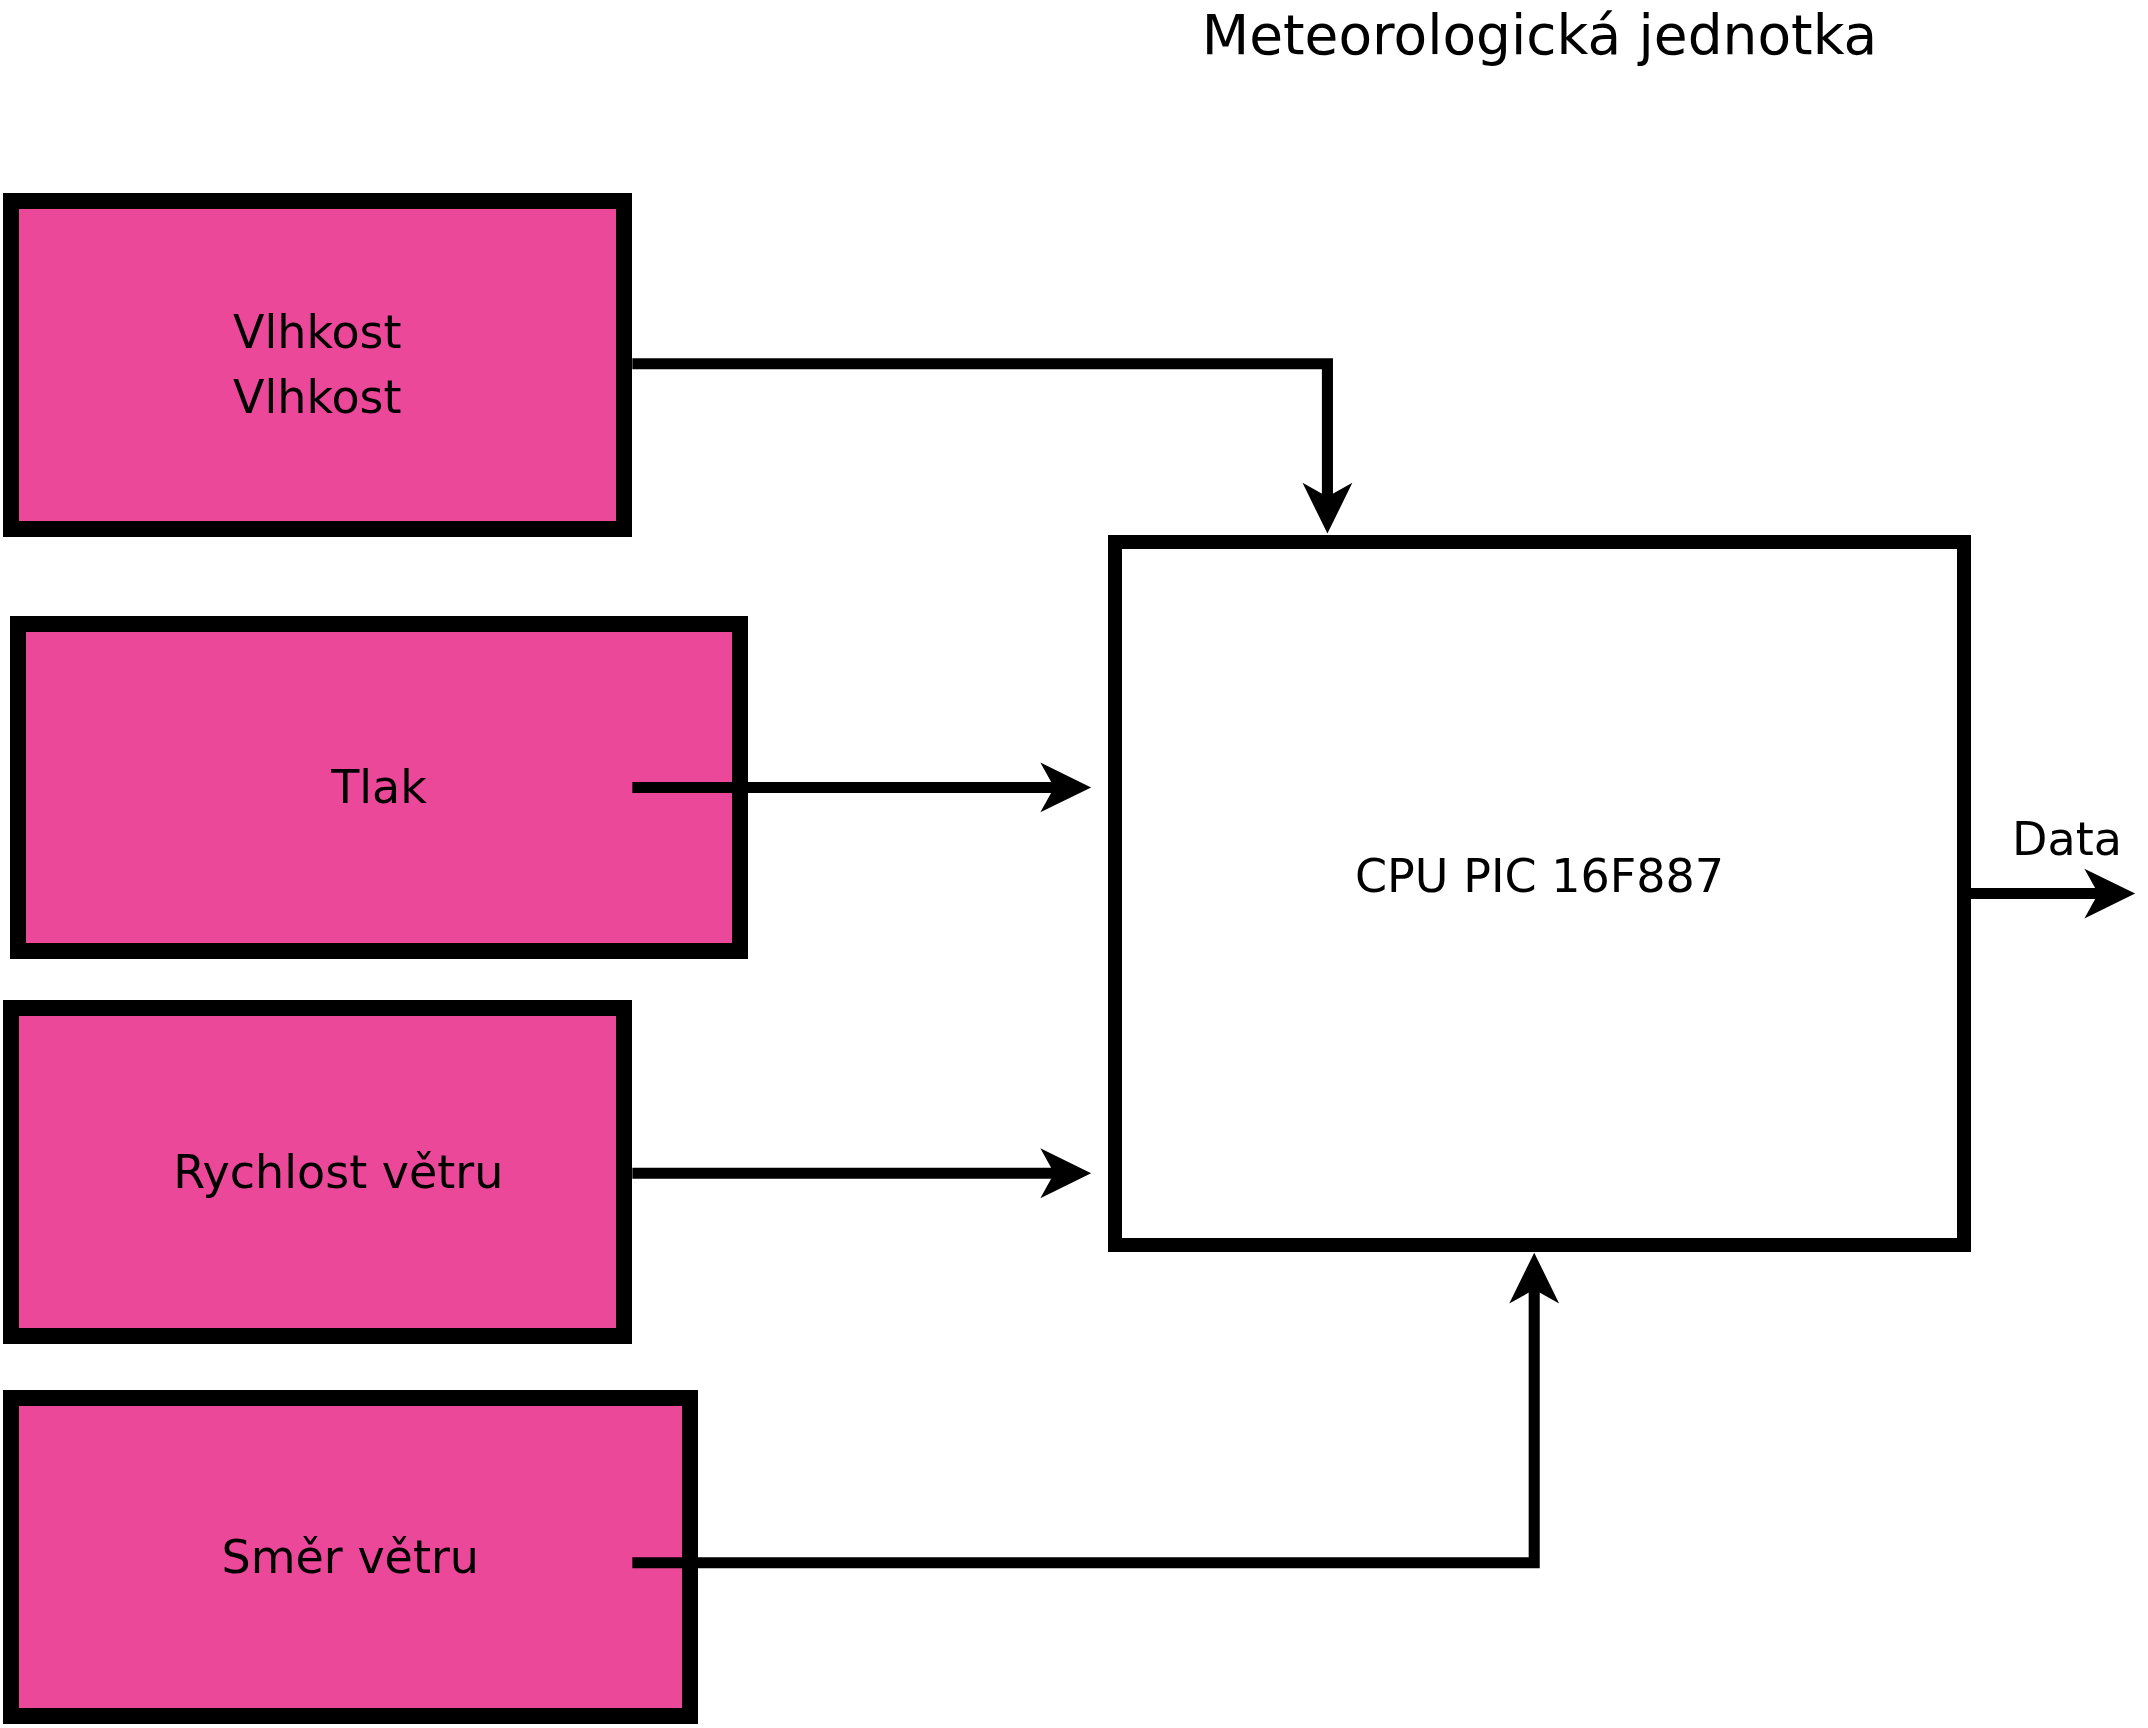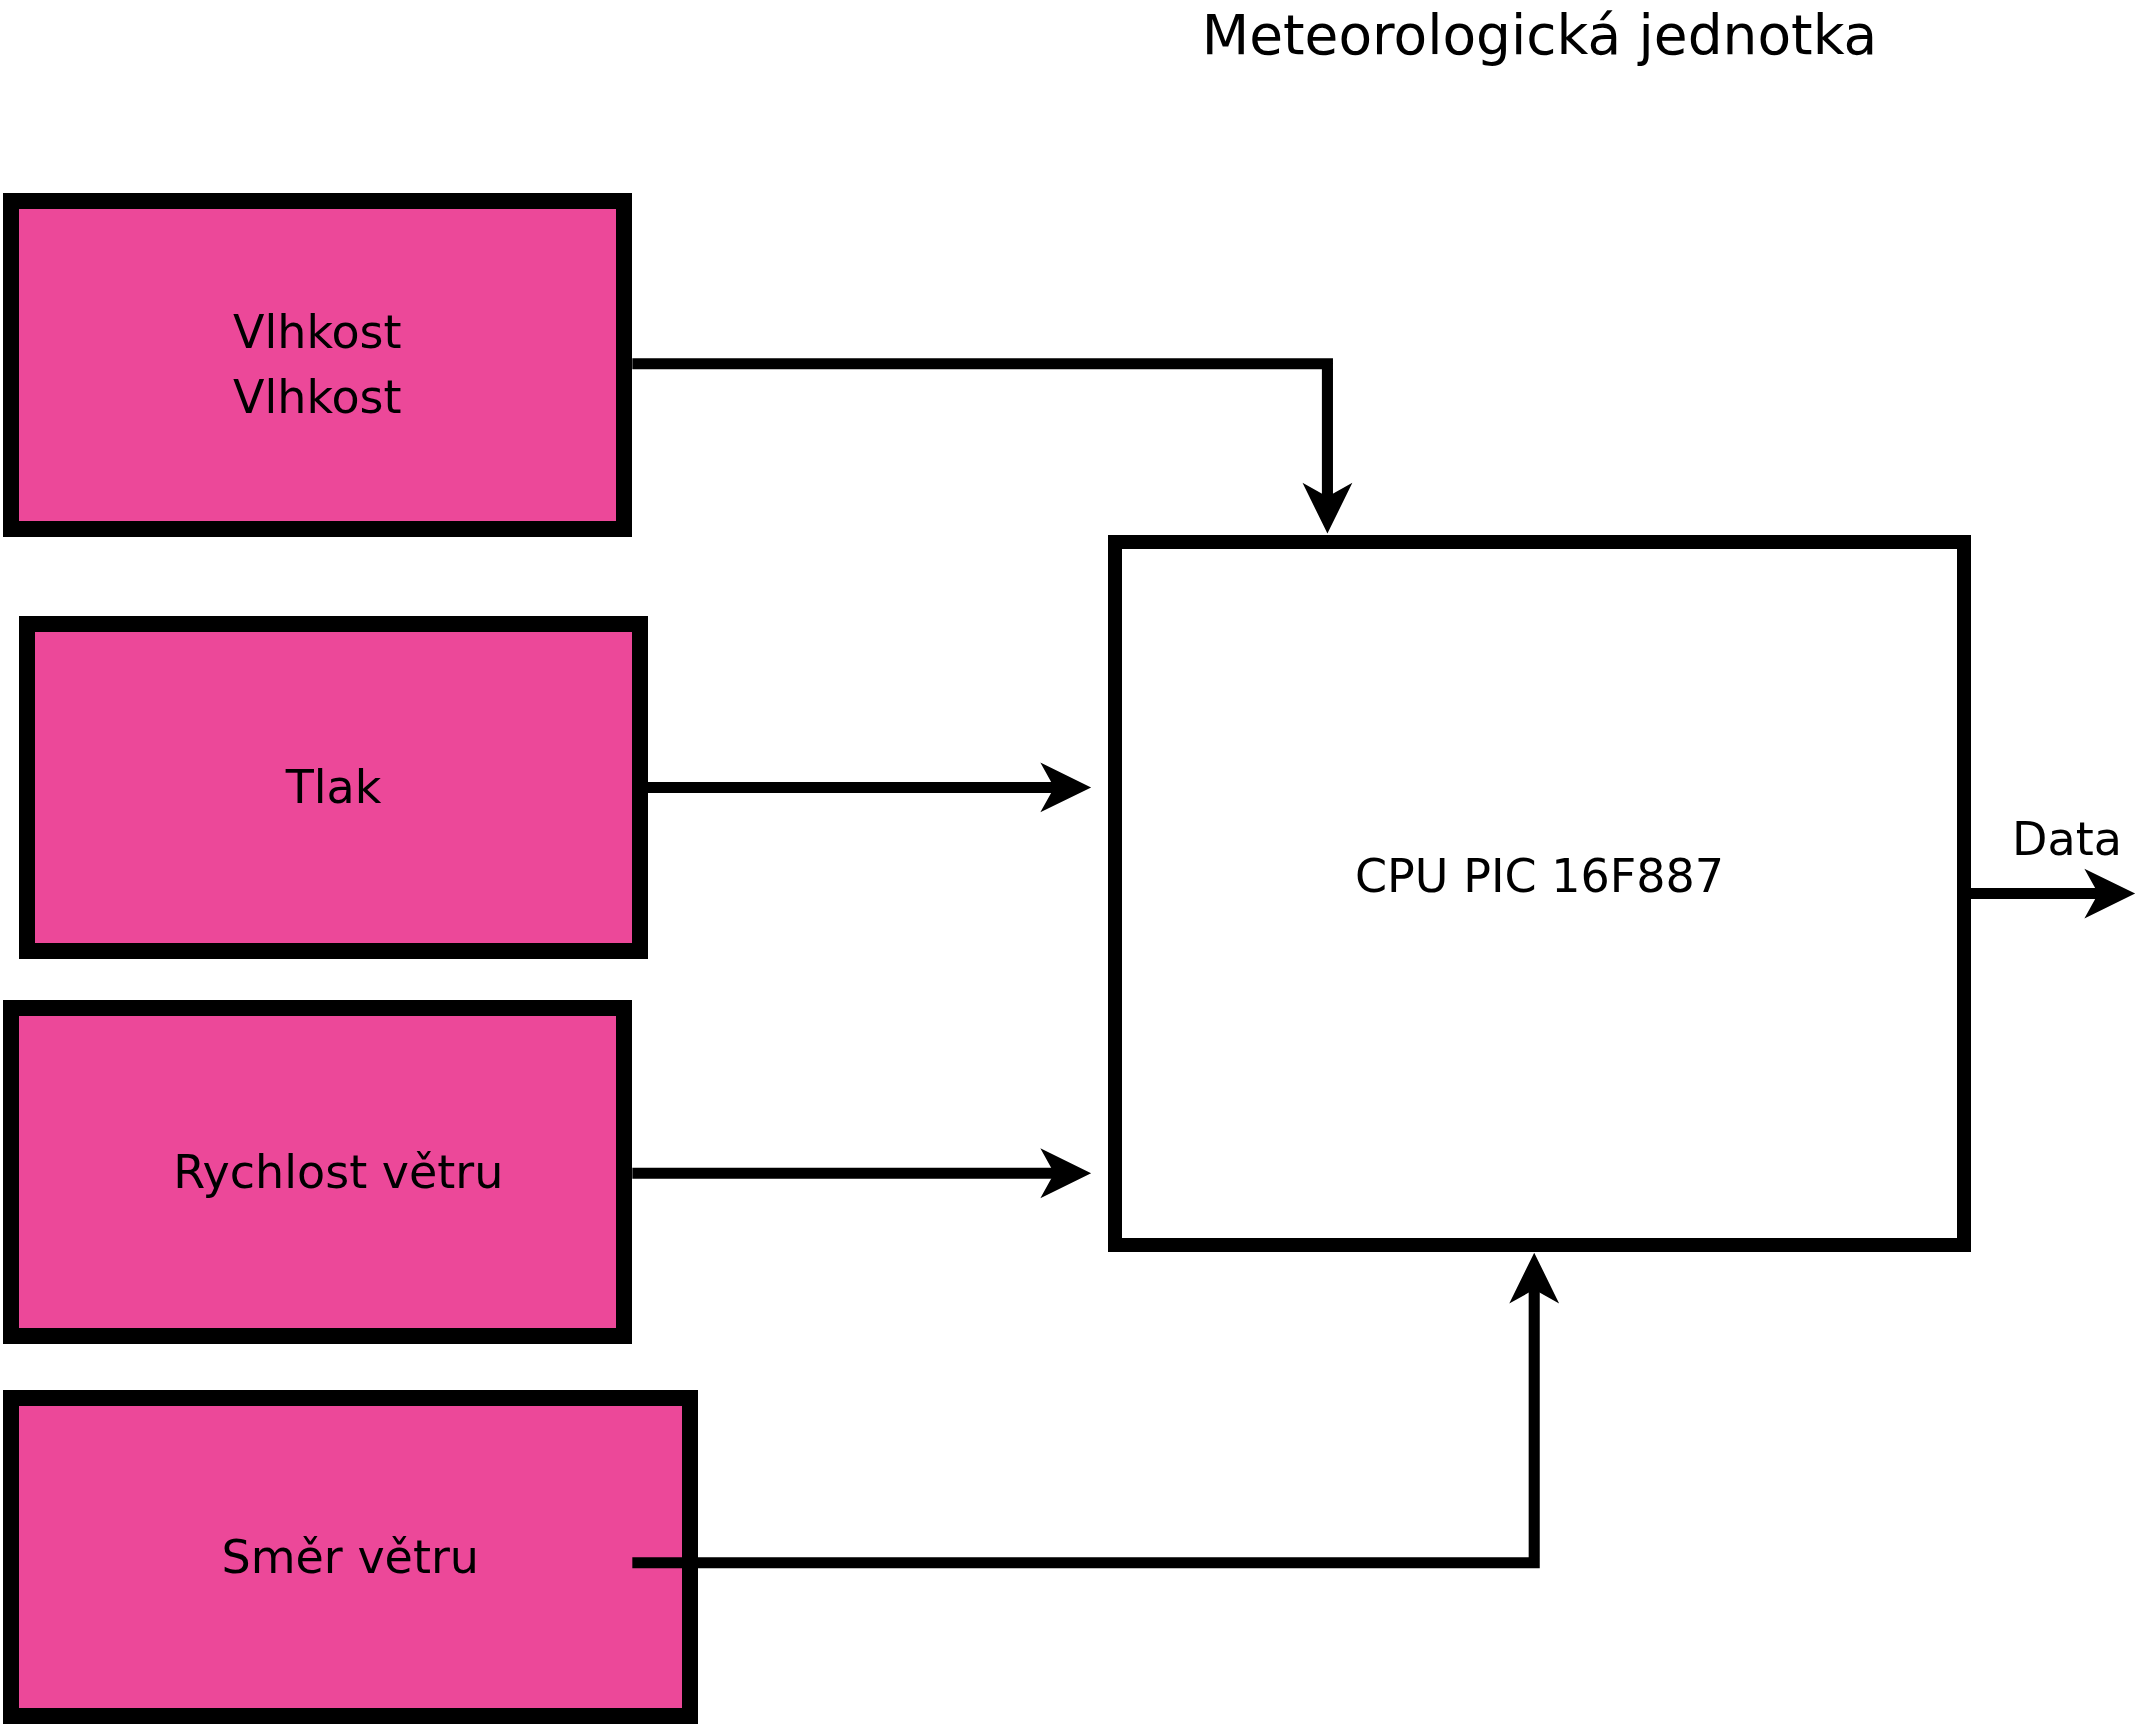--- a/index.html
+++ b/index.html
@@ -15,21 +15,21 @@
     font-size: 55px; line-height: 70px; text-align: center; white-space: nowrap;
   }
 
   .box {
     position: absolute; box-sizing: border-box;
     border: 16.6px solid #000000; background: #ec4899;
     display: flex; flex-direction: column; align-items: center; justify-content: center;
     font-size: 46px; line-height: 65px; text-align: center;
   }
   #box-vlhkost { left: 2.8px;  top: 193px;  width: 629px; height: 344px; }
-  #box-tlak    { left: 19px;  top: 616px;  width: 629px; height: 343px; }
+  #box-tlak    { left: 10px;  top: 616px;  width: 738px; height: 343px; }
   #box-rychlost{ left: 2.8px;  top: 1000px; width: 629px; height: 344px; padding-left: 42px; }
   #box-smer    { left: 2.8px;  top: 1390px; width: 695px; height: 334px; }
 
   .cpu {
     position: absolute; box-sizing: border-box;
     left: 1108px; top: 535px; width: 863px; height: 717px;
     border: 14.8px solid #000000; background: #ffffff;
     display: flex; align-items: center; justify-content: center;
     font-size: 46px; text-align: center;
   }

